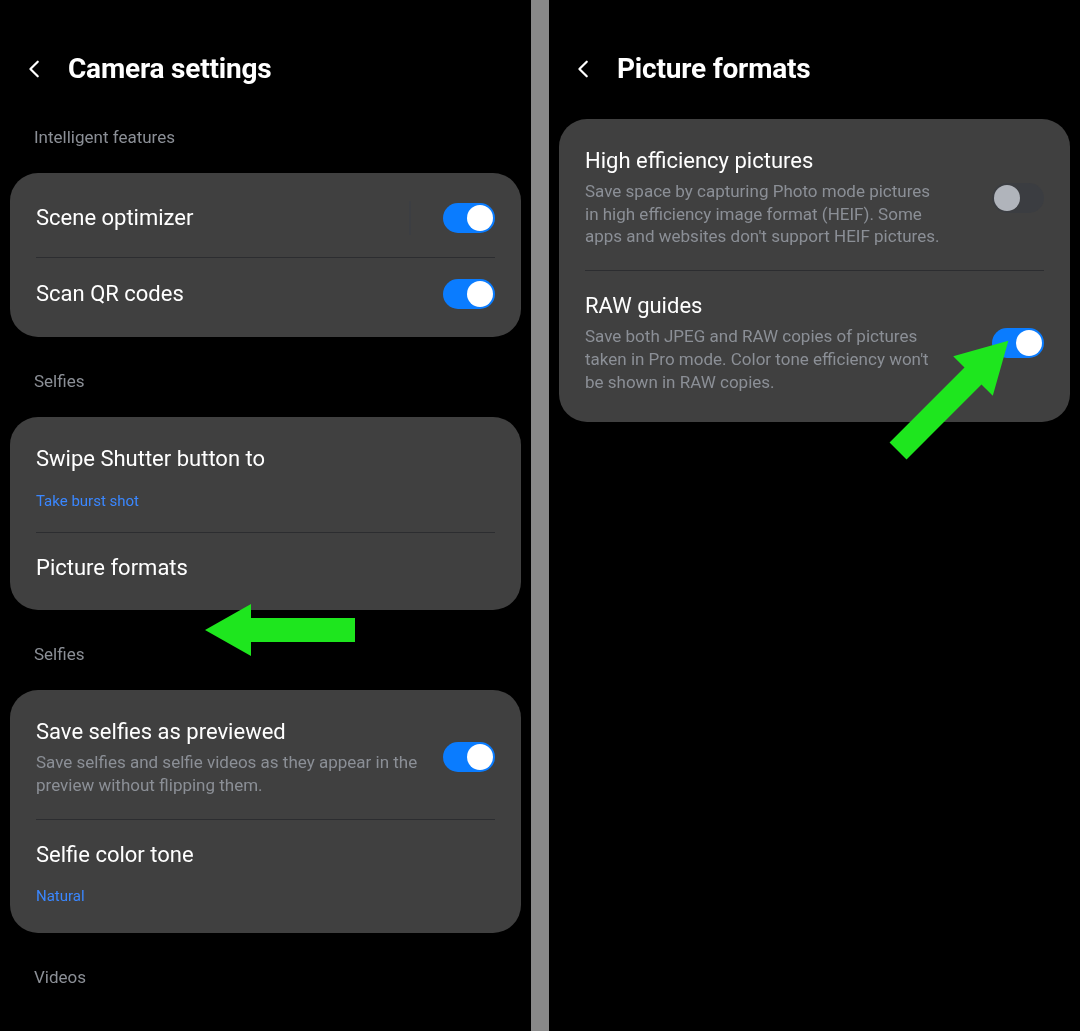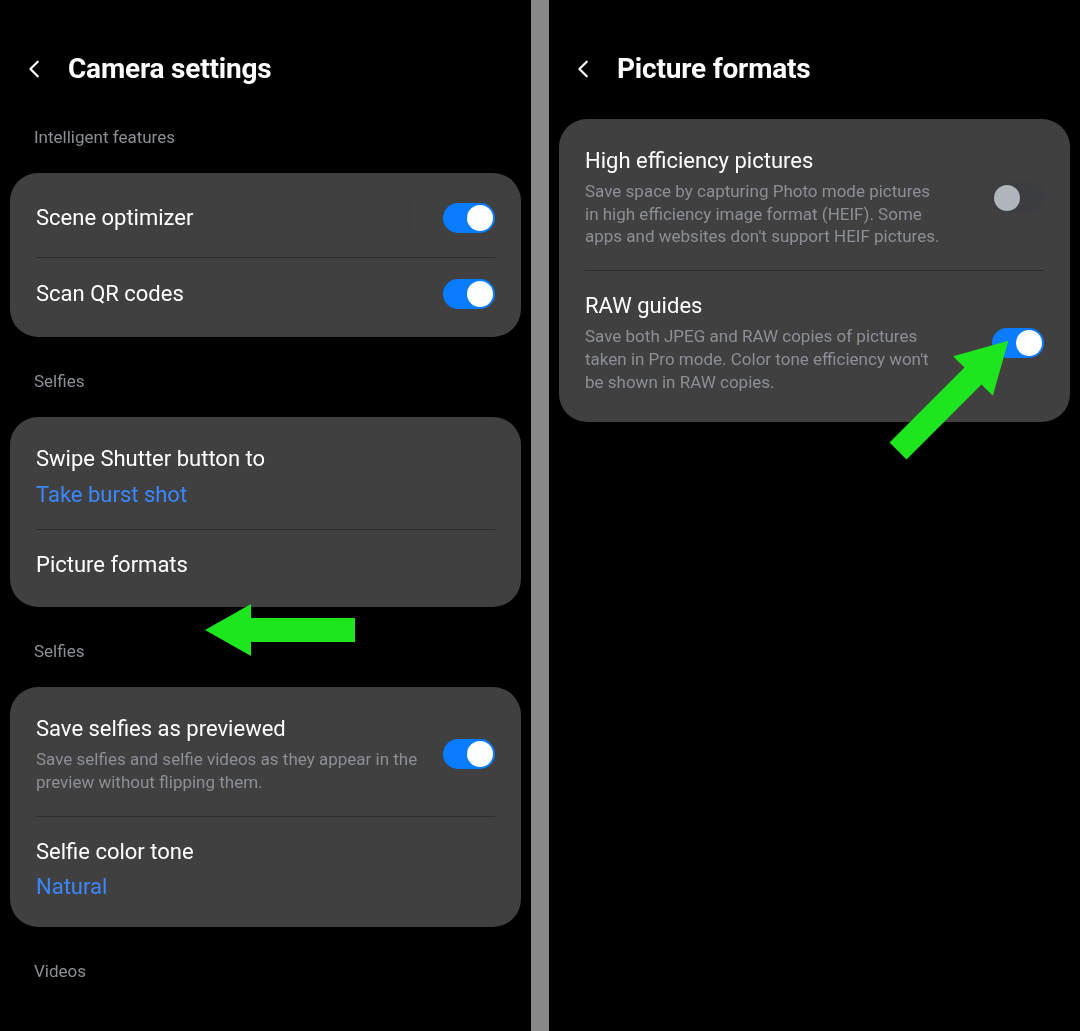--- a/index.html
+++ b/index.html
@@ -14,21 +14,21 @@
   .header-title { font-size: 28px; font-weight: 700; letter-spacing: -0.2px; }
   .section-label { color: #8b8f96; font-size: 17px; padding: 14px 34px 26px 34px; }
   .card { background: #404040; margin: 0 10px 20px 10px; border-radius: 28px; padding: 6px 0; }
   .row { position: relative; padding: 22px 26px; display: flex; align-items: center; justify-content: space-between; gap: 16px; }
   .row + .row::before {
     content: ""; position: absolute; top: 0; left: 26px; right: 26px; height: 1px; background: #2c2d30;
   }
   .row-main { flex: 1 1 auto; min-width: 0; }
   .row-title { font-size: 22px; color: #fff; line-height: 1.3; }
   .row-sub { font-size: 17px; color: #8b8f96; line-height: 1.35; margin-top: 4px; }
-  .row-link { font-size: 22px; color: #3a87ff; margin-top: 8px; }
+  .row-link { font-size: 15px; color: #3a87ff; margin-top: 18px; }
   .toggle { position: relative; width: 52px; height: 30px; border-radius: 15px; flex: 0 0 52px; }
   .toggle.on { background: #0a7cff; }
   .toggle.off { background: #3b3d41; }
   .knob { position: absolute; top: 2px; width: 26px; height: 26px; border-radius: 50%; background: #fff; }
   .toggle.on .knob { right: 2px; }
   .toggle.off .knob { left: 2px; background: #b0b4bb; }
   .vbar { width: 2px; height: 34px; background: #3c3e42; margin-right: 16px; flex: 0 0 2px; }
   .arrow { position: absolute; pointer-events: none; }
   .arrow svg { display: block; }
 </style>

